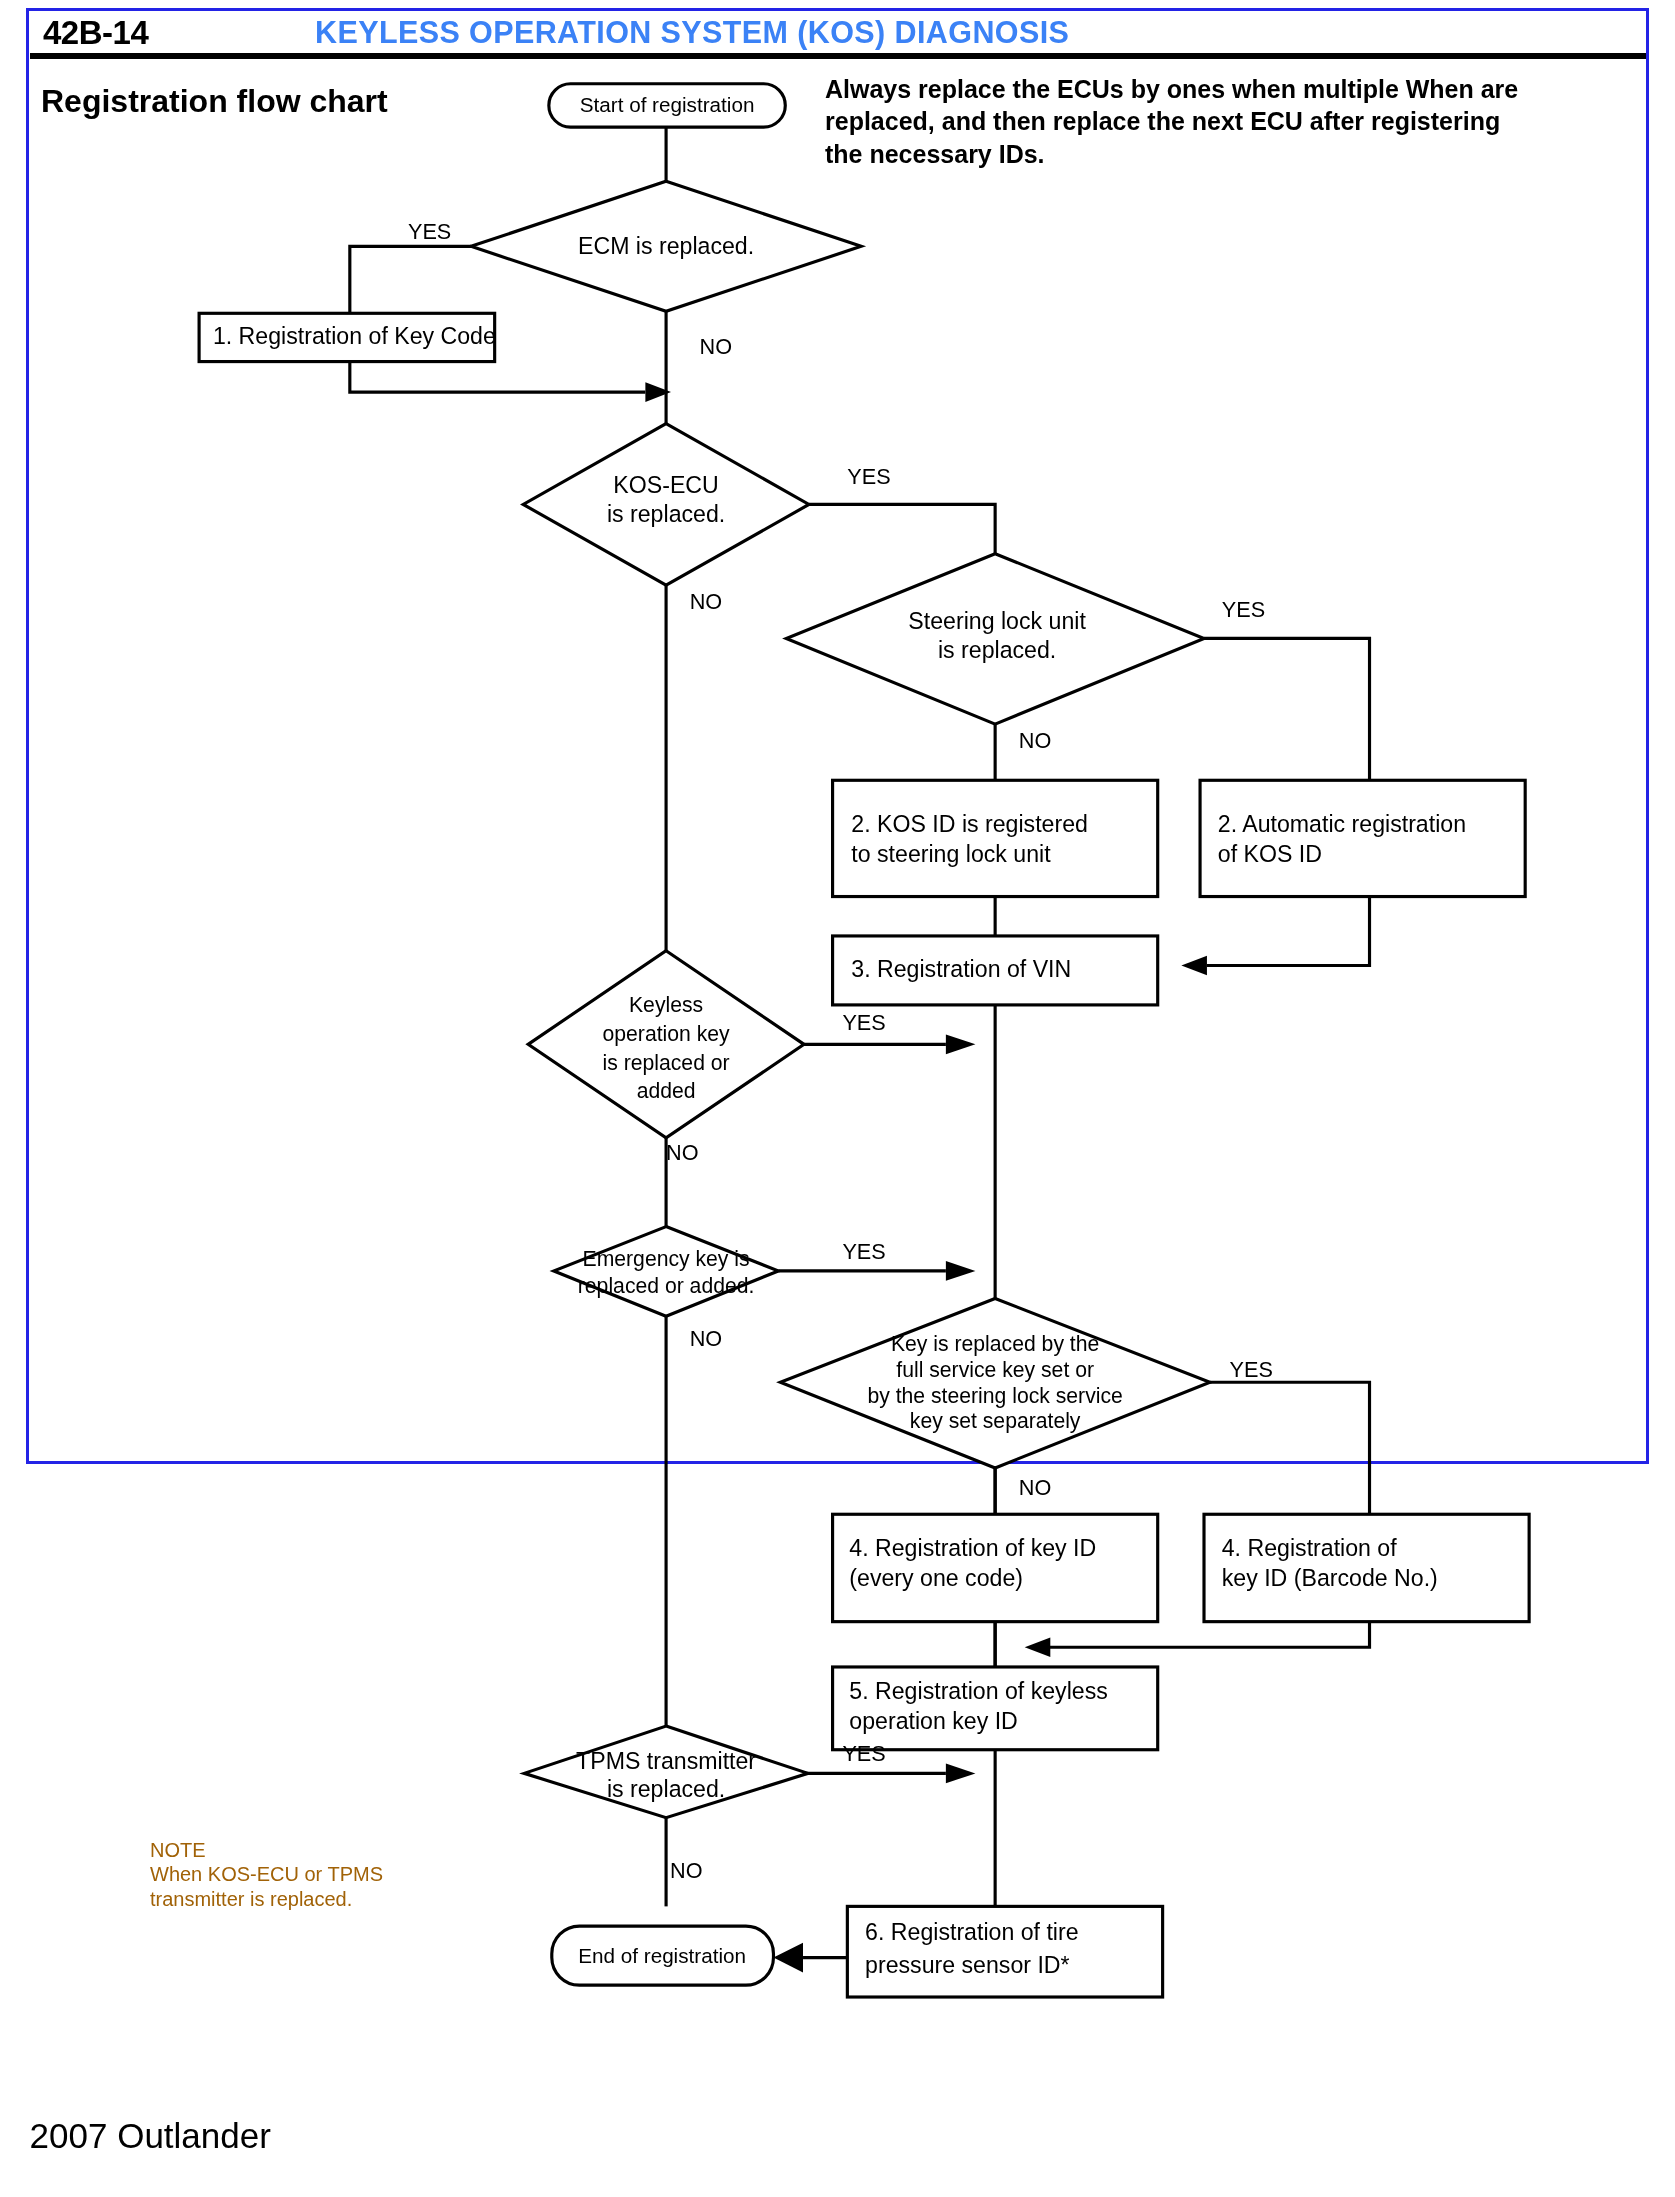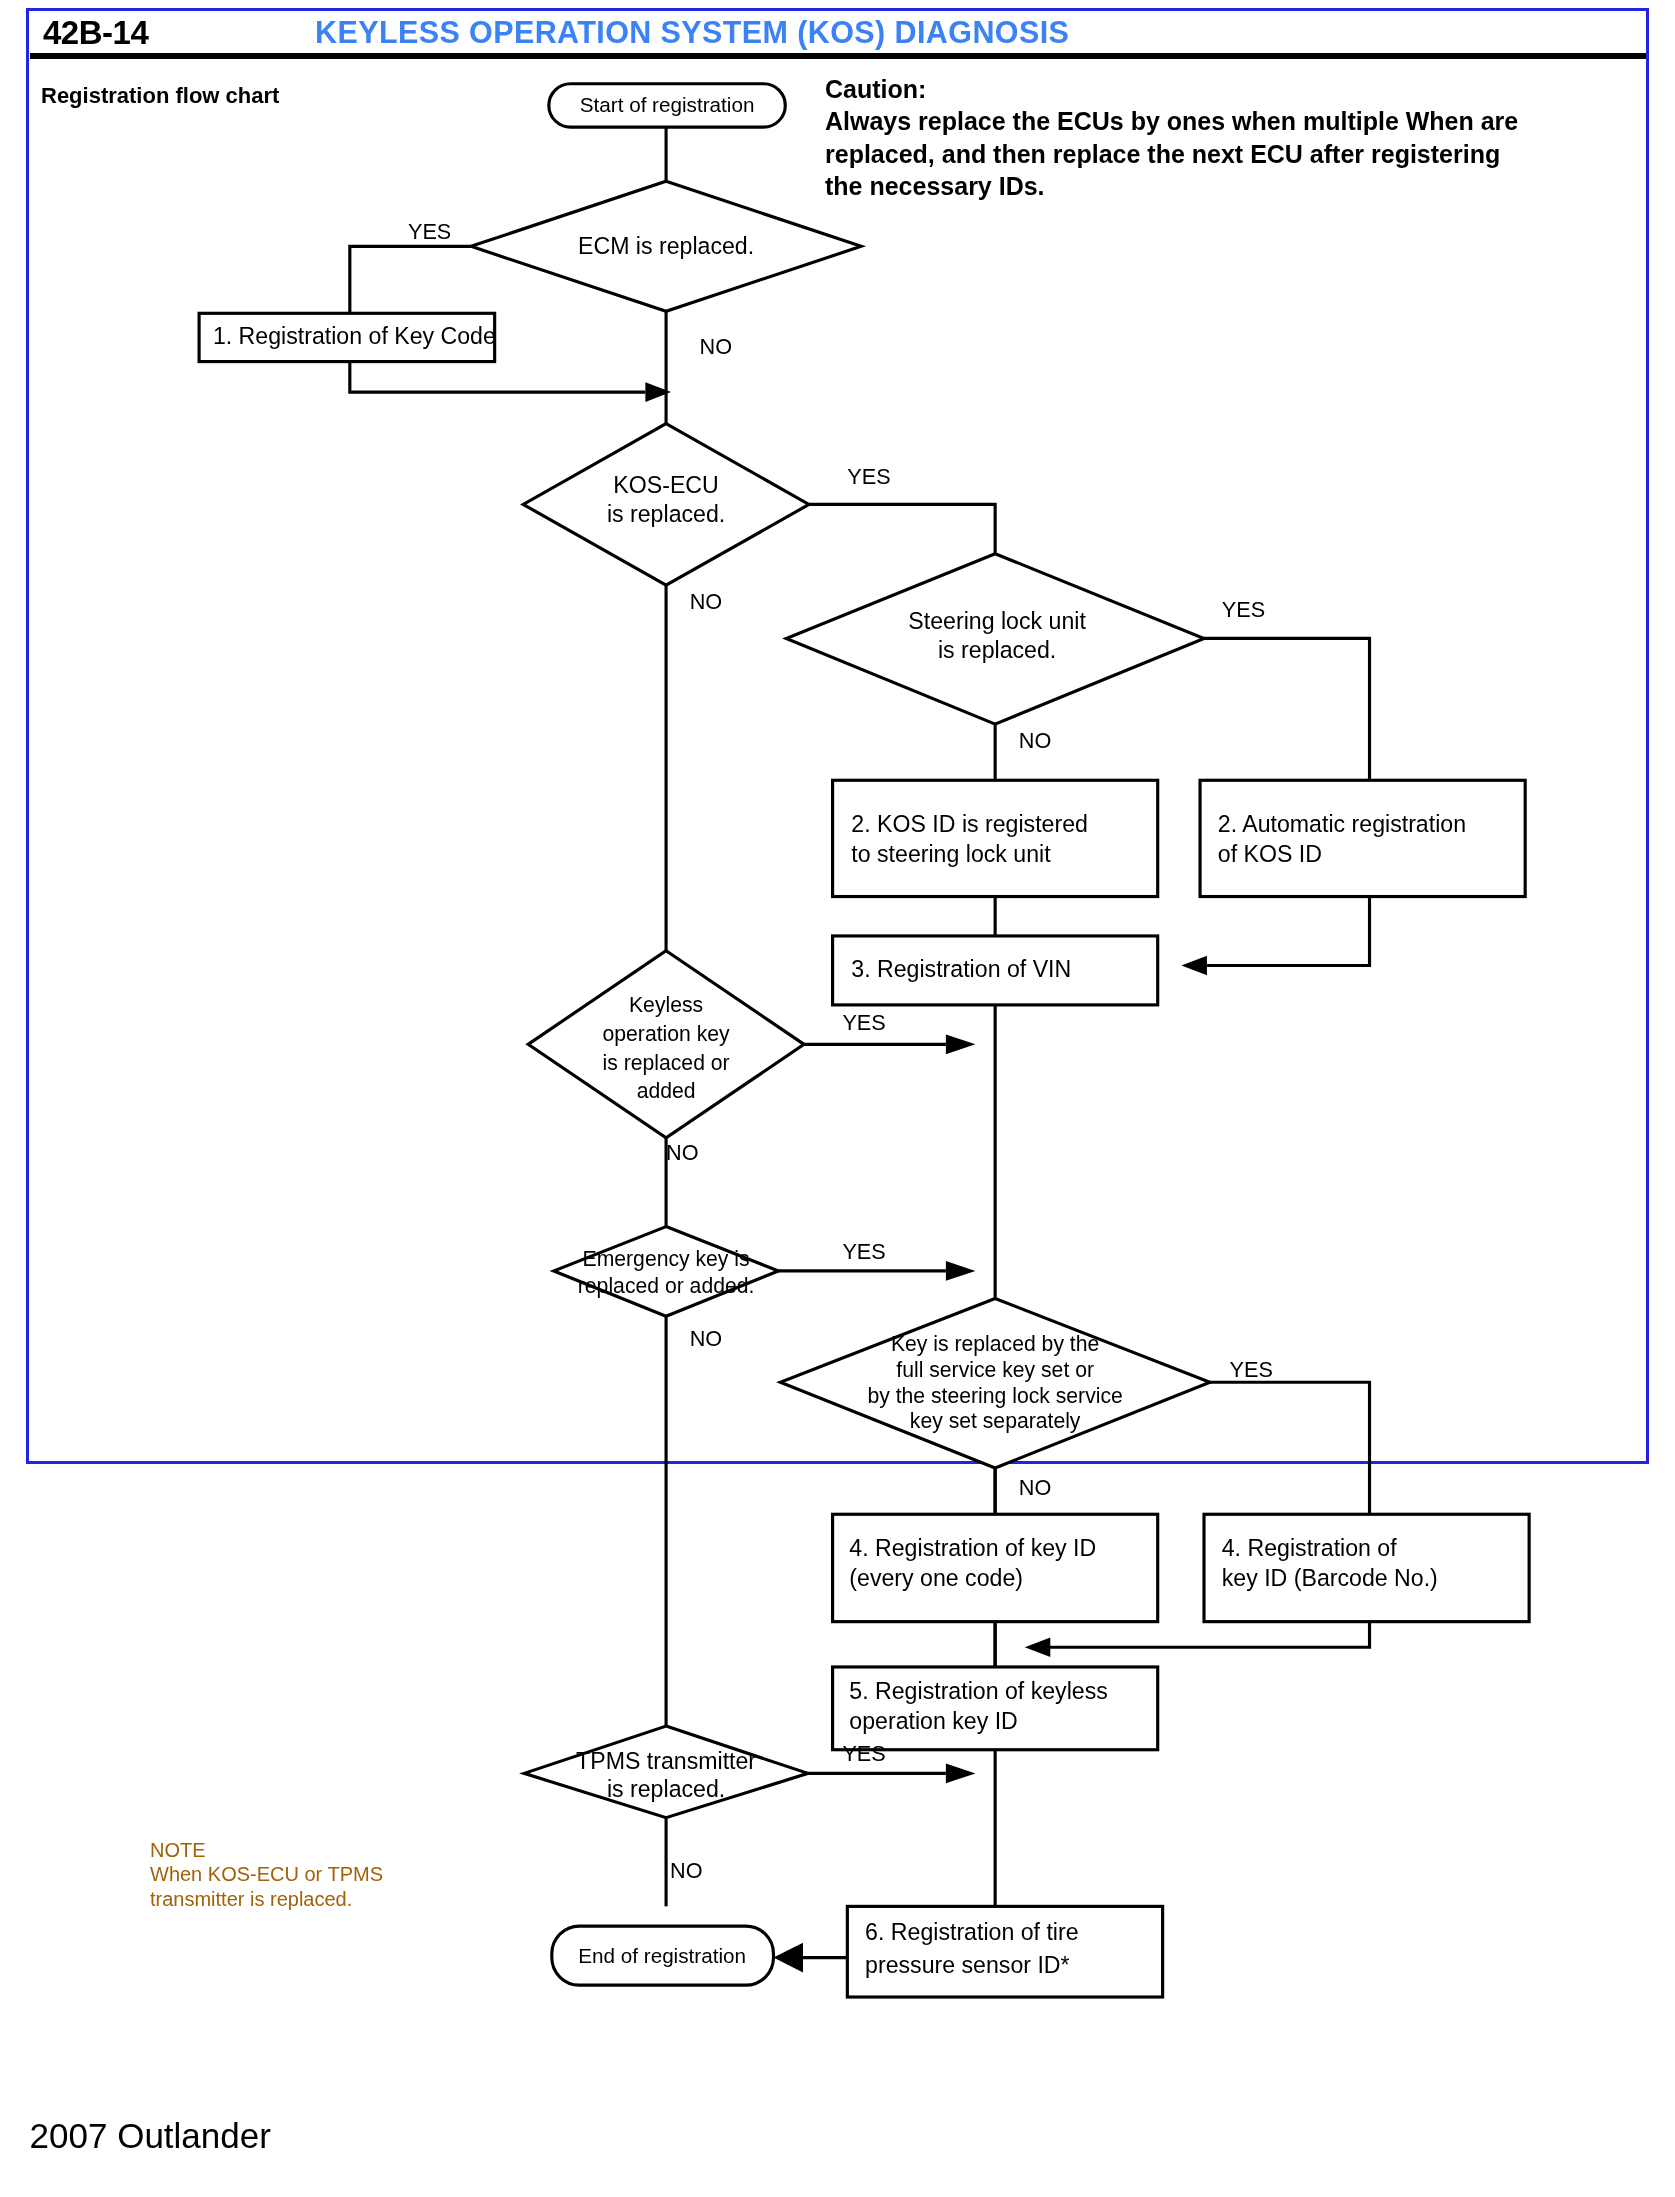--- a/index.html
+++ b/index.html
@@ -55,21 +55,21 @@
     letter-spacing: 0.4px;
     color: #3b82f6;
     white-space: nowrap;
   }
 
   
   #section-title {
     position: absolute;
     left: 41px;
     top: 83px;
-    font-size: 22px;
+    font-size: 32px;
     font-weight: bold;
     color: #000;
     white-space: nowrap;
   }
 
   
   #caution-block {
     position: absolute;
     left: 825px;
     top: 73px;
@@ -162,21 +162,20 @@
 
 <div id="page-frame"></div>
 
 <div id="header-bar"></div>
 <div id="page-number">42B-14</div>
 <div id="header-title">KEYLESS OPERATION SYSTEM (KOS) DIAGNOSIS</div>
 
 <div id="section-title">Registration flow chart</div>
 
 <div id="caution-block">
-  <div>Caution:</div>
   <div>Always replace the ECUs by ones when multiple When are</div>
   <div>replaced, and then replace the next ECU after registering</div>
   <div>the necessary IDs.</div>
 </div>
 
 <div id="note-block">
   <span class="note-heading">NOTE</span>
   <span>When KOS-ECU or TPMS</span>
   <span>transmitter is replaced.</span>
 </div>

